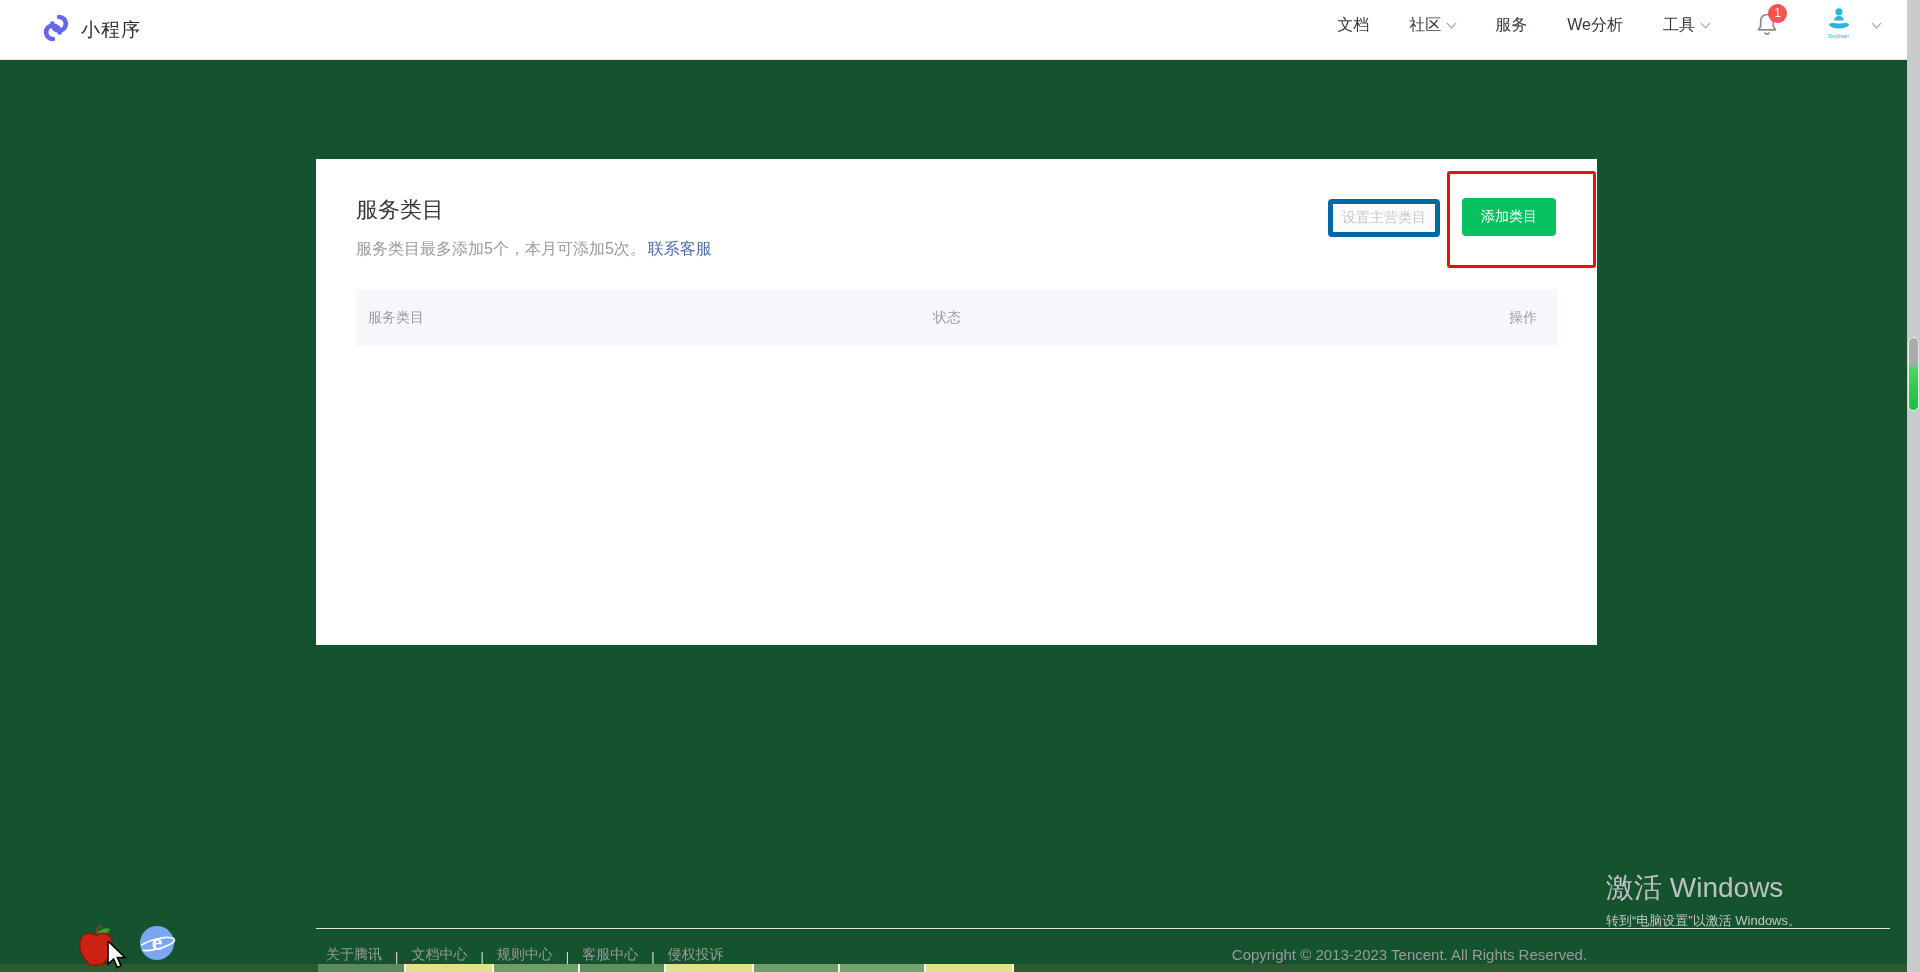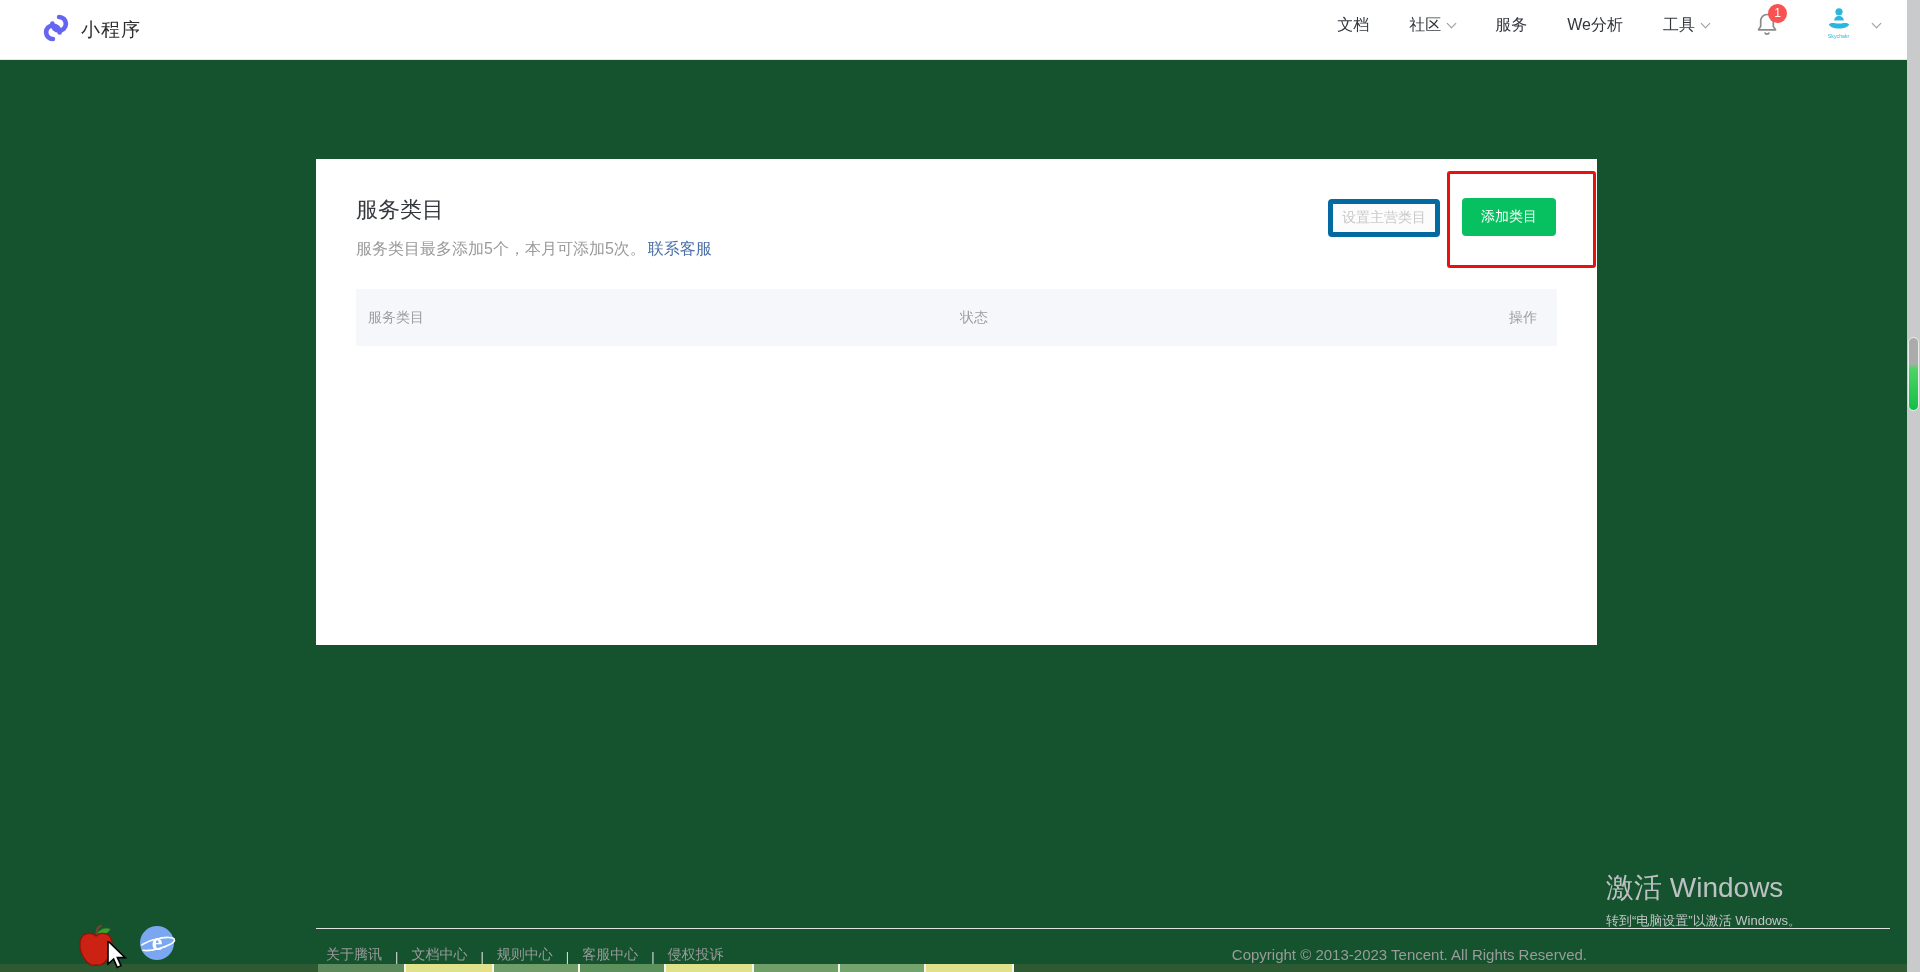--- a/index.html
+++ b/index.html
@@ -30,21 +30,21 @@
   .card-desc { position:absolute; left:40px; top:80px; font-size:16px; color:#9a9a9a; }
   .card-desc .link { color:#4a6fa8; text-decoration:none; cursor:pointer; margin-left:2px; }
   .btn { position:absolute; height:38px; border-radius:4px; font-size:14px; cursor:pointer;
          font-family:inherit; text-align:center; }
   .btn-secondary { left:1012px; top:40px; width:112px; background:#fcfcfc; border:5px solid #0369a1;
                    color:#c9c9c9; cursor:not-allowed; }
   .btn-primary { left:1146px; top:39px; width:94px; background:#07c160; border:none; color:#fff; font-weight:500; }
   .thead { position:absolute; left:40px; top:130px; width:1201px; height:57px; background:#f6f7fa;
            font-size:14px; color:#9a9da3; line-height:57px; }
   .thead .col1 { position:absolute; left:12px; }
-  .thead .col2 { position:absolute; left:604px; }
+  .thead .col2 { position:absolute; left:577px; }
   .thead .col3 { position:absolute; right:20px; }
   .empty { position:absolute; left:0; top:300px; width:100%; text-align:center; font-size:14px; color:#9a9a9a; }
 
   
   .red-annotation { position:absolute; left:1447px; top:171px; width:149px; height:97px;
                     border:3px solid #e7120e; border-radius:3px; z-index:5; pointer-events:none; }
 
   
   .footer-divider { position:absolute; left:316px; top:928px; width:1574px; height:1px; background:#e2e2e4; }
   .footer-links { position:absolute; left:326px; top:946px; display:flex; align-items:flex-end;

